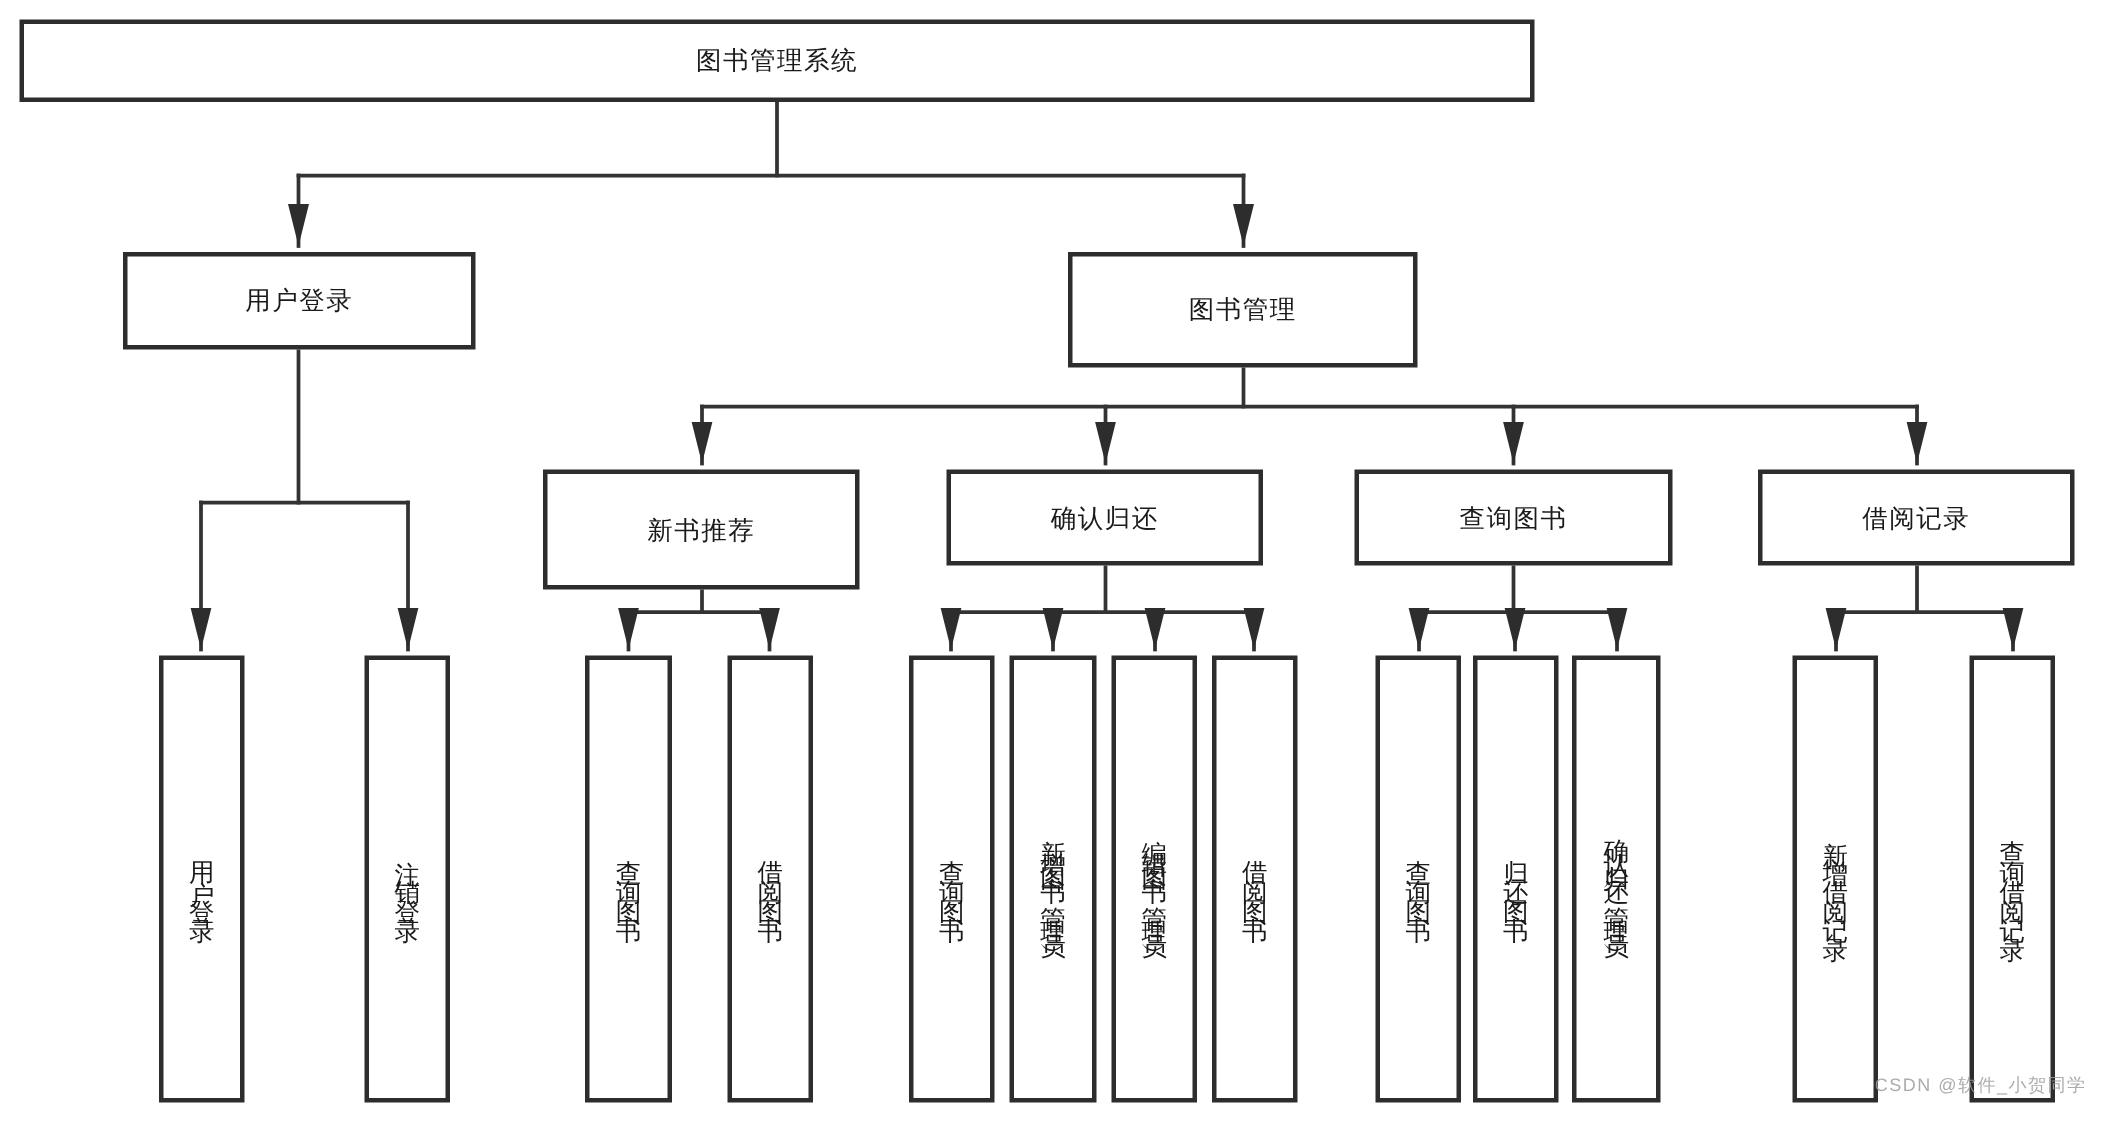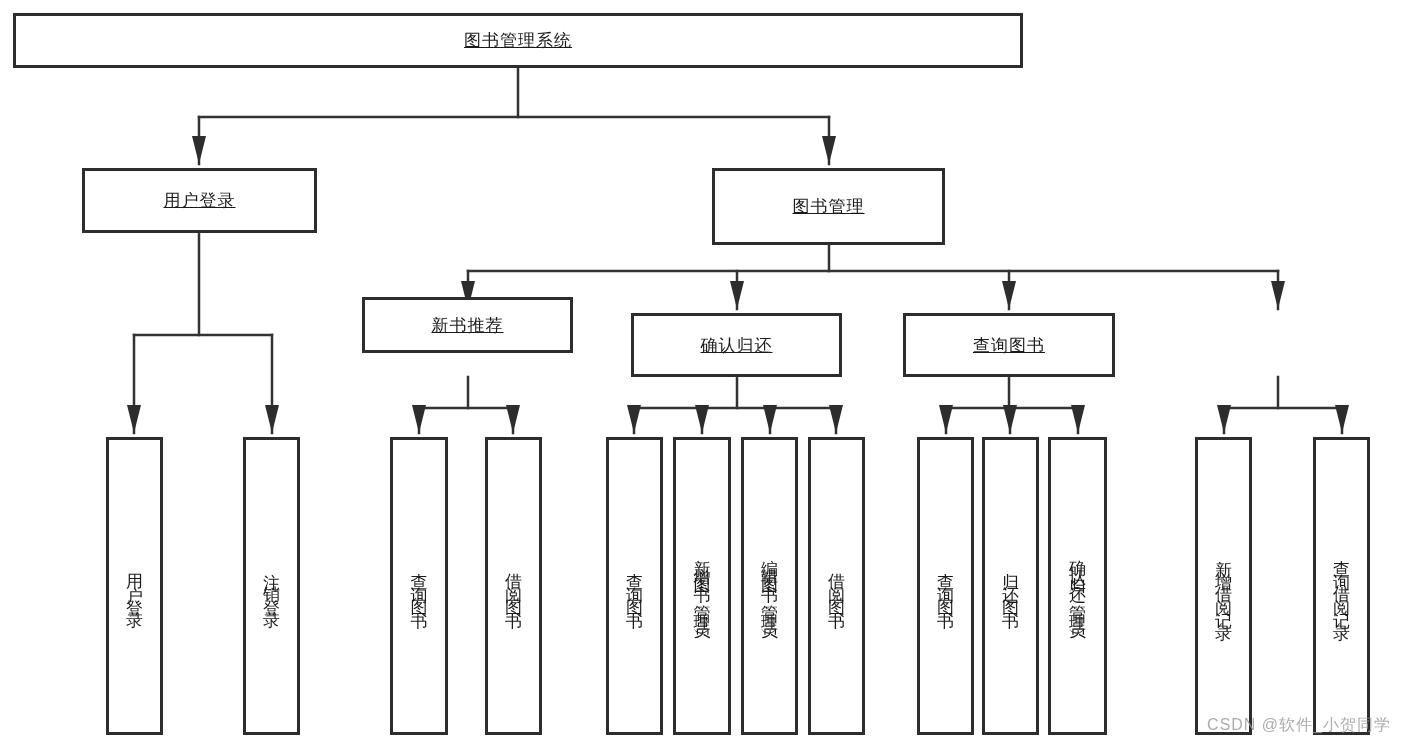--- a/index.html
+++ b/index.html
@@ -17,33 +17,33 @@
     box-sizing:border-box;
     background:#ffffff;
     border:3px solid #2d2d2d;
     display:flex;
     align-items:center;
     justify-content:center;
     z-index:2;
     font-size:17px;
     line-height:1;
   }
-  .node.h span{letter-spacing:1px;white-space:nowrap;text-decoration:underline;}
+  .node.h span{letter-spacing:1px;white-space:nowrap;}
   .node.v span{
     writing-mode:vertical-rl;
     text-orientation:mixed;
     letter-spacing:13px;
     white-space:nowrap;
   }
   .node.v.v-long span{letter-spacing:9px;}
   .watermark{
     position:absolute;
     top:715px;right:14px;
     z-index:5;
-    font-size:16px;
+    font-size:12px;
     letter-spacing:1px;
     color:rgba(158,158,158,0.85);
     white-space:nowrap;
   }
 </style>
 </head>
 <body>
 
 <div class="stage">
 
@@ -101,28 +101,31 @@
     <span>图书管理系统</span>
   </div>
 
   <div class="node h" style="left:82px;top:168px;width:235px;height:65px">
     <span>用户登录</span>
   </div>
   <div class="node h" style="left:712px;top:168px;width:233px;height:77px">
     <span>图书管理</span>
   </div>
 
-  <div class="node h" style="left:362px;top:297px;width:211px;height:56px">
+  <div class="node h" style="left:362px;top:313px;width:211px;height:80px">
     <span>新书推荐</span>
   </div>
   <div class="node h" style="left:631px;top:313px;width:211px;height:64px">
     <span>确认归还</span>
   </div>
   <div class="node h" style="left:903px;top:313px;width:212px;height:64px">
     <span>查询图书</span>
+  </div>
+  <div class="node h" style="left:1172px;top:313px;width:211px;height:64px">
+    <span>借阅记录</span>
   </div>
 
   <div class="node v" style="left:106px;top:437px;width:57px;height:298px">
     <span>用户登录</span>
   </div>
   <div class="node v" style="left:243px;top:437px;width:57px;height:298px">
     <span>注销登录</span>
   </div>
 
   <div class="node v" style="left:390px;top:437px;width:58px;height:298px">

